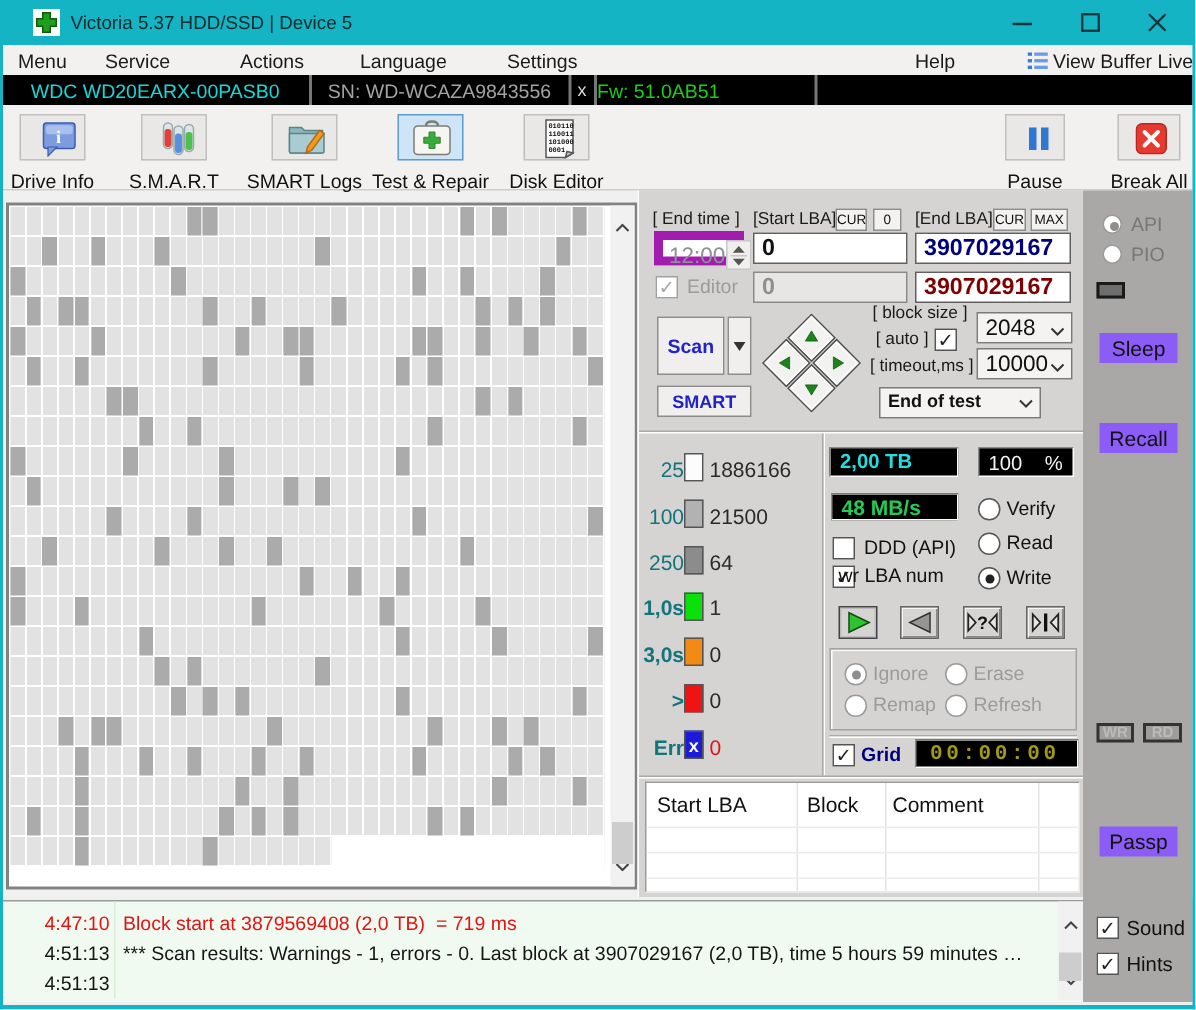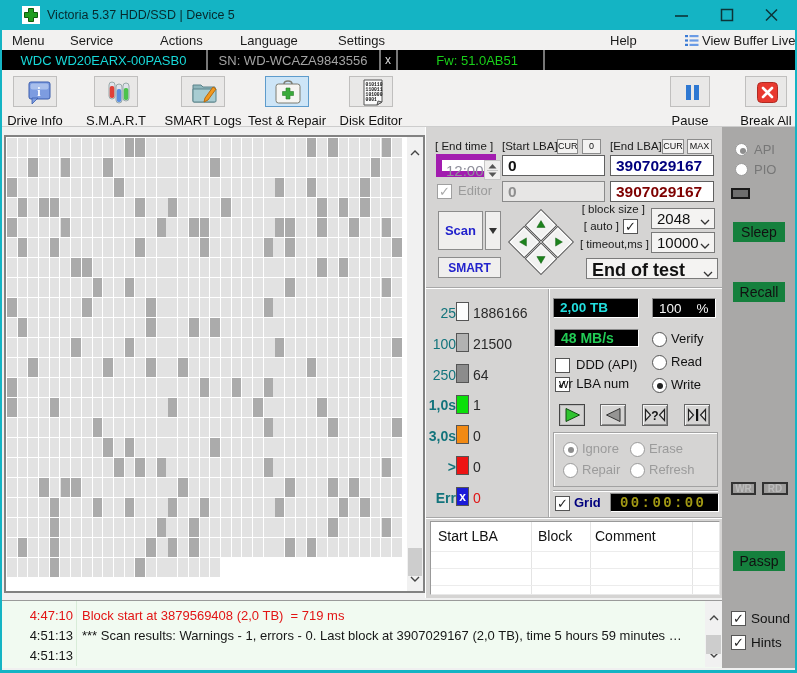--- a/index.html
+++ b/index.html
@@ -35,21 +35,21 @@
 .rad.dis{border-color:#9a9a9a}
 .rad.dis.on:after{background:#8e8e8e}
 .chk{position:absolute;width:15px;height:15px;border:1px solid #555;background:#fff;font-size:13px;line-height:13px;text-align:center;color:#222}
 .chk.dis{border-color:#a0a0a0;color:#a8a8a8}
 .lcd{position:absolute;background:#000;border:1px solid #8a8a8a;border-right-color:#fff;border-bottom-color:#fff;font-weight:bold;font-size:15px;padding:3px 0 0 6px;white-space:nowrap}
 .blk{position:absolute;width:13px;height:19px;border:1px solid #555}
 .slab{position:absolute;color:#13747c;font-size:14px;text-align:right;width:34px;white-space:nowrap}
 .sval{position:absolute;font-size:14px;color:#2a2a2a}
 .pbtn{position:absolute;width:28px;height:26px;background:#d5d4d3;border:1px solid #777;text-align:center}
 #side{left:722px;top:127px;width:73px;height:541px;background:#a9a8a7;font-size:13px;color:#777}
-.sbtn{position:absolute;left:11px;width:52px;height:20px;background:#15803d;color:#111;font-size:14px;text-align:center;padding-top:2px}
+.sbtn{position:absolute;left:11px;width:52px;height:20px;background:#8b5cf6;color:#111;font-size:14px;text-align:center;padding-top:2px}
 #tbl{left:430px;top:521px;width:290px;height:74px;background:#fff;border:1px solid #999;border-right-color:#e8e8e8;border-bottom-color:#e8e8e8;font-size:14px;color:#111}
 #tbl .v{position:absolute;top:0;width:1px;height:72px;background:#e4e4e4}
 #tbl .h{position:absolute;left:0;width:288px;height:1px;background:#ececec}
 #log{left:2px;top:600px;width:720px;height:68px;background:#f1faf1;border-top:1px solid #9a9a9a;font-size:13px}
 #log .row{position:absolute;left:0;width:720px;height:20px;white-space:nowrap;overflow:hidden}
 #log .t{position:absolute;right:649px;top:3px}
 #log .m{position:absolute;left:80px;top:3px}
 #logsep{left:76px;top:601px;width:1px;height:65px;background:#d8ecd8}
 #bside{left:722px;top:600px;width:73px;height:68px;background:#a9a8a7;font-size:13.5px;color:#111}
 .chv{position:absolute;left:0;width:100%;text-align:center}
@@ -88,21 +88,21 @@
     </svg>
     <span style="left:700px">View Buffer Live</span>
 </div>
 <div class="a" id="dev">
 <span style="left:0;width:203px;text-align:center;color:#17d8d8">WDC WD20EARX-00PASB0</span>
 <span class="sep" style="left:204px"></span>
 <span style="left:207px;width:168px;text-align:center;color:#a3a3a3">SN: WD-WCAZA9843556</span>
 <span class="sep" style="left:377px"></span>
 <span style="left:379px;width:14px;text-align:center;color:#ddd;font-size:12px">x</span>
 <span class="sep" style="left:394px"></span>
-<span style="left:396px;width:120px;text-align:right;color:#19cf19">Fw: 51.0AB51</span>
+<span style="left:396px;width:120px;text-align:left;color:#19cf19">Fw: 51.0AB51</span>
 <span class="sep" style="left:541px"></span>
 </div>
 <div class="a" id="tb">
 <div class="tbtn" style="left:11px">
       <svg class="a" style="left:12px;top:4px" width="26" height="24" viewBox="0 0 26 24">
         <rect x="3" y="1" width="21" height="17" rx="2" fill="#7d9ce0" stroke="#3a5dae"></rect>
         <rect x="4.5" y="2.5" width="18" height="6" rx="2" fill="#a9bfec"></rect>
         <path d="M6 17 L6 23 L12 17 Z" fill="#7d9ce0" stroke="#3a5dae" stroke-width="0.8"></path>
         <text x="13" y="14.5" font-size="12" font-weight="bold" fill="#fff" text-anchor="middle" font-family="Liberation Serif">i</text>
       </svg>
@@ -328,21 +328,21 @@
 <span class="lab" style="left:130px;top:76px;width:89px;text-align:right">[ block size ]</span>
 <span class="lab" style="left:130px;top:93px;width:63px;text-align:right">[ auto ]</span>
 <div class="chk" style="left:197px;top:92px">✓</div>
 <div class="cmb" style="left:225px;top:81px;width:64px;height:21px">2048<span class="ch"><svg width="10" height="6" viewBox="0 0 10 6">
           <path d="M1 1 L5 5 L9 1" fill="none" stroke="#333" stroke-width="1.3"></path>
         </svg></span></div>
 <span class="lab" style="left:130px;top:111px;width:93px;text-align:right">[ timeout,ms ]</span>
 <div class="cmb" style="left:225px;top:105px;width:64px;height:21px">10000<span class="ch"><svg width="10" height="6" viewBox="0 0 10 6">
           <path d="M1 1 L5 5 L9 1" fill="none" stroke="#333" stroke-width="1.3"></path>
         </svg></span></div>
-<div class="cmb" style="left:160px;top:131px;width:132px;height:21px;font-weight:bold;font-size:18px">End of test<span class="ch"><svg width="10" height="6" viewBox="0 0 10 6">
+<div class="cmb" style="left:160px;top:131px;width:108px;height:21px;font-weight:bold;font-size:12px">End of test<span class="ch"><svg width="10" height="6" viewBox="0 0 10 6">
           <path d="M1 1 L5 5 L9 1" fill="none" stroke="#333" stroke-width="1.3"></path>
         </svg></span></div>
 
 <div class="a" style="left:0;top:160px;width:297px;height:2px;border-top:1px solid #a8a8a8;border-bottom:1px solid #fff"></div>
 <div class="a" style="left:122px;top:162px;width:2px;height:228px;border-left:1px solid #a8a8a8;border-right:1px solid #fff"></div>
 
 <span class="slab" style="left:-4px;top:178px">25</span>
     <div class="blk" style="left:30px;top:175px;background:#fcfcfc"></div>
     <span class="sval" style="left:47px;top:178px">1886166</span>
 <span class="slab" style="left:-4px;top:209px">100</span>
@@ -378,21 +378,21 @@
     <span class="a" style="left:133px;top:249px">wr LBA num</span>
 <div class="rad on" style="left:226px;top:251px"></div>
     <span class="a" style="left:245px;top:250px">Write</span>
 
 <div class="a" style="left:127px;top:305px;width:165px;height:55px;border:1px solid #a2a2a2;box-shadow:1px 1px 0 #fff inset"></div>
 <div class="rad dis on" style="left:137px;top:315px"></div>
     <span class="a" style="left:156px;top:314px;color:#9b9b9b">Ignore</span>
 <div class="rad dis" style="left:204px;top:315px"></div>
     <span class="a" style="left:223px;top:314px;color:#9b9b9b">Erase</span>
 <div class="rad dis" style="left:137px;top:336px"></div>
-    <span class="a" style="left:156px;top:335px;color:#9b9b9b">Repair</span>
+    <span class="a" style="left:156px;top:335px;color:#9b9b9b">Remap</span>
 <div class="rad dis" style="left:204px;top:336px"></div>
     <span class="a" style="left:223px;top:335px;color:#9b9b9b">Refresh</span>
 
 <div class="a" style="left:127px;top:363px;width:165px;height:2px;border-top:1px solid #a8a8a8;border-bottom:1px solid #fff"></div>
 
 <div class="chk" style="left:129px;top:369px">✓</div>
     <span class="a" style="left:148px;top:368px;color:#00007e;font-weight:bold">Grid</span>
 <div class="lcd" style="left:184px;top:366px;width:109px;height:19px;color:#a39a14;font-family:'Liberation Mono';font-size:14px;letter-spacing:2.4px;padding-left:9px;padding-top:1px">00:00:00</div>
 
 <div class="a" style="left:0;top:390px;width:297px;height:2px;border-top:1px solid #a8a8a8;border-bottom:1px solid #fff"></div>

